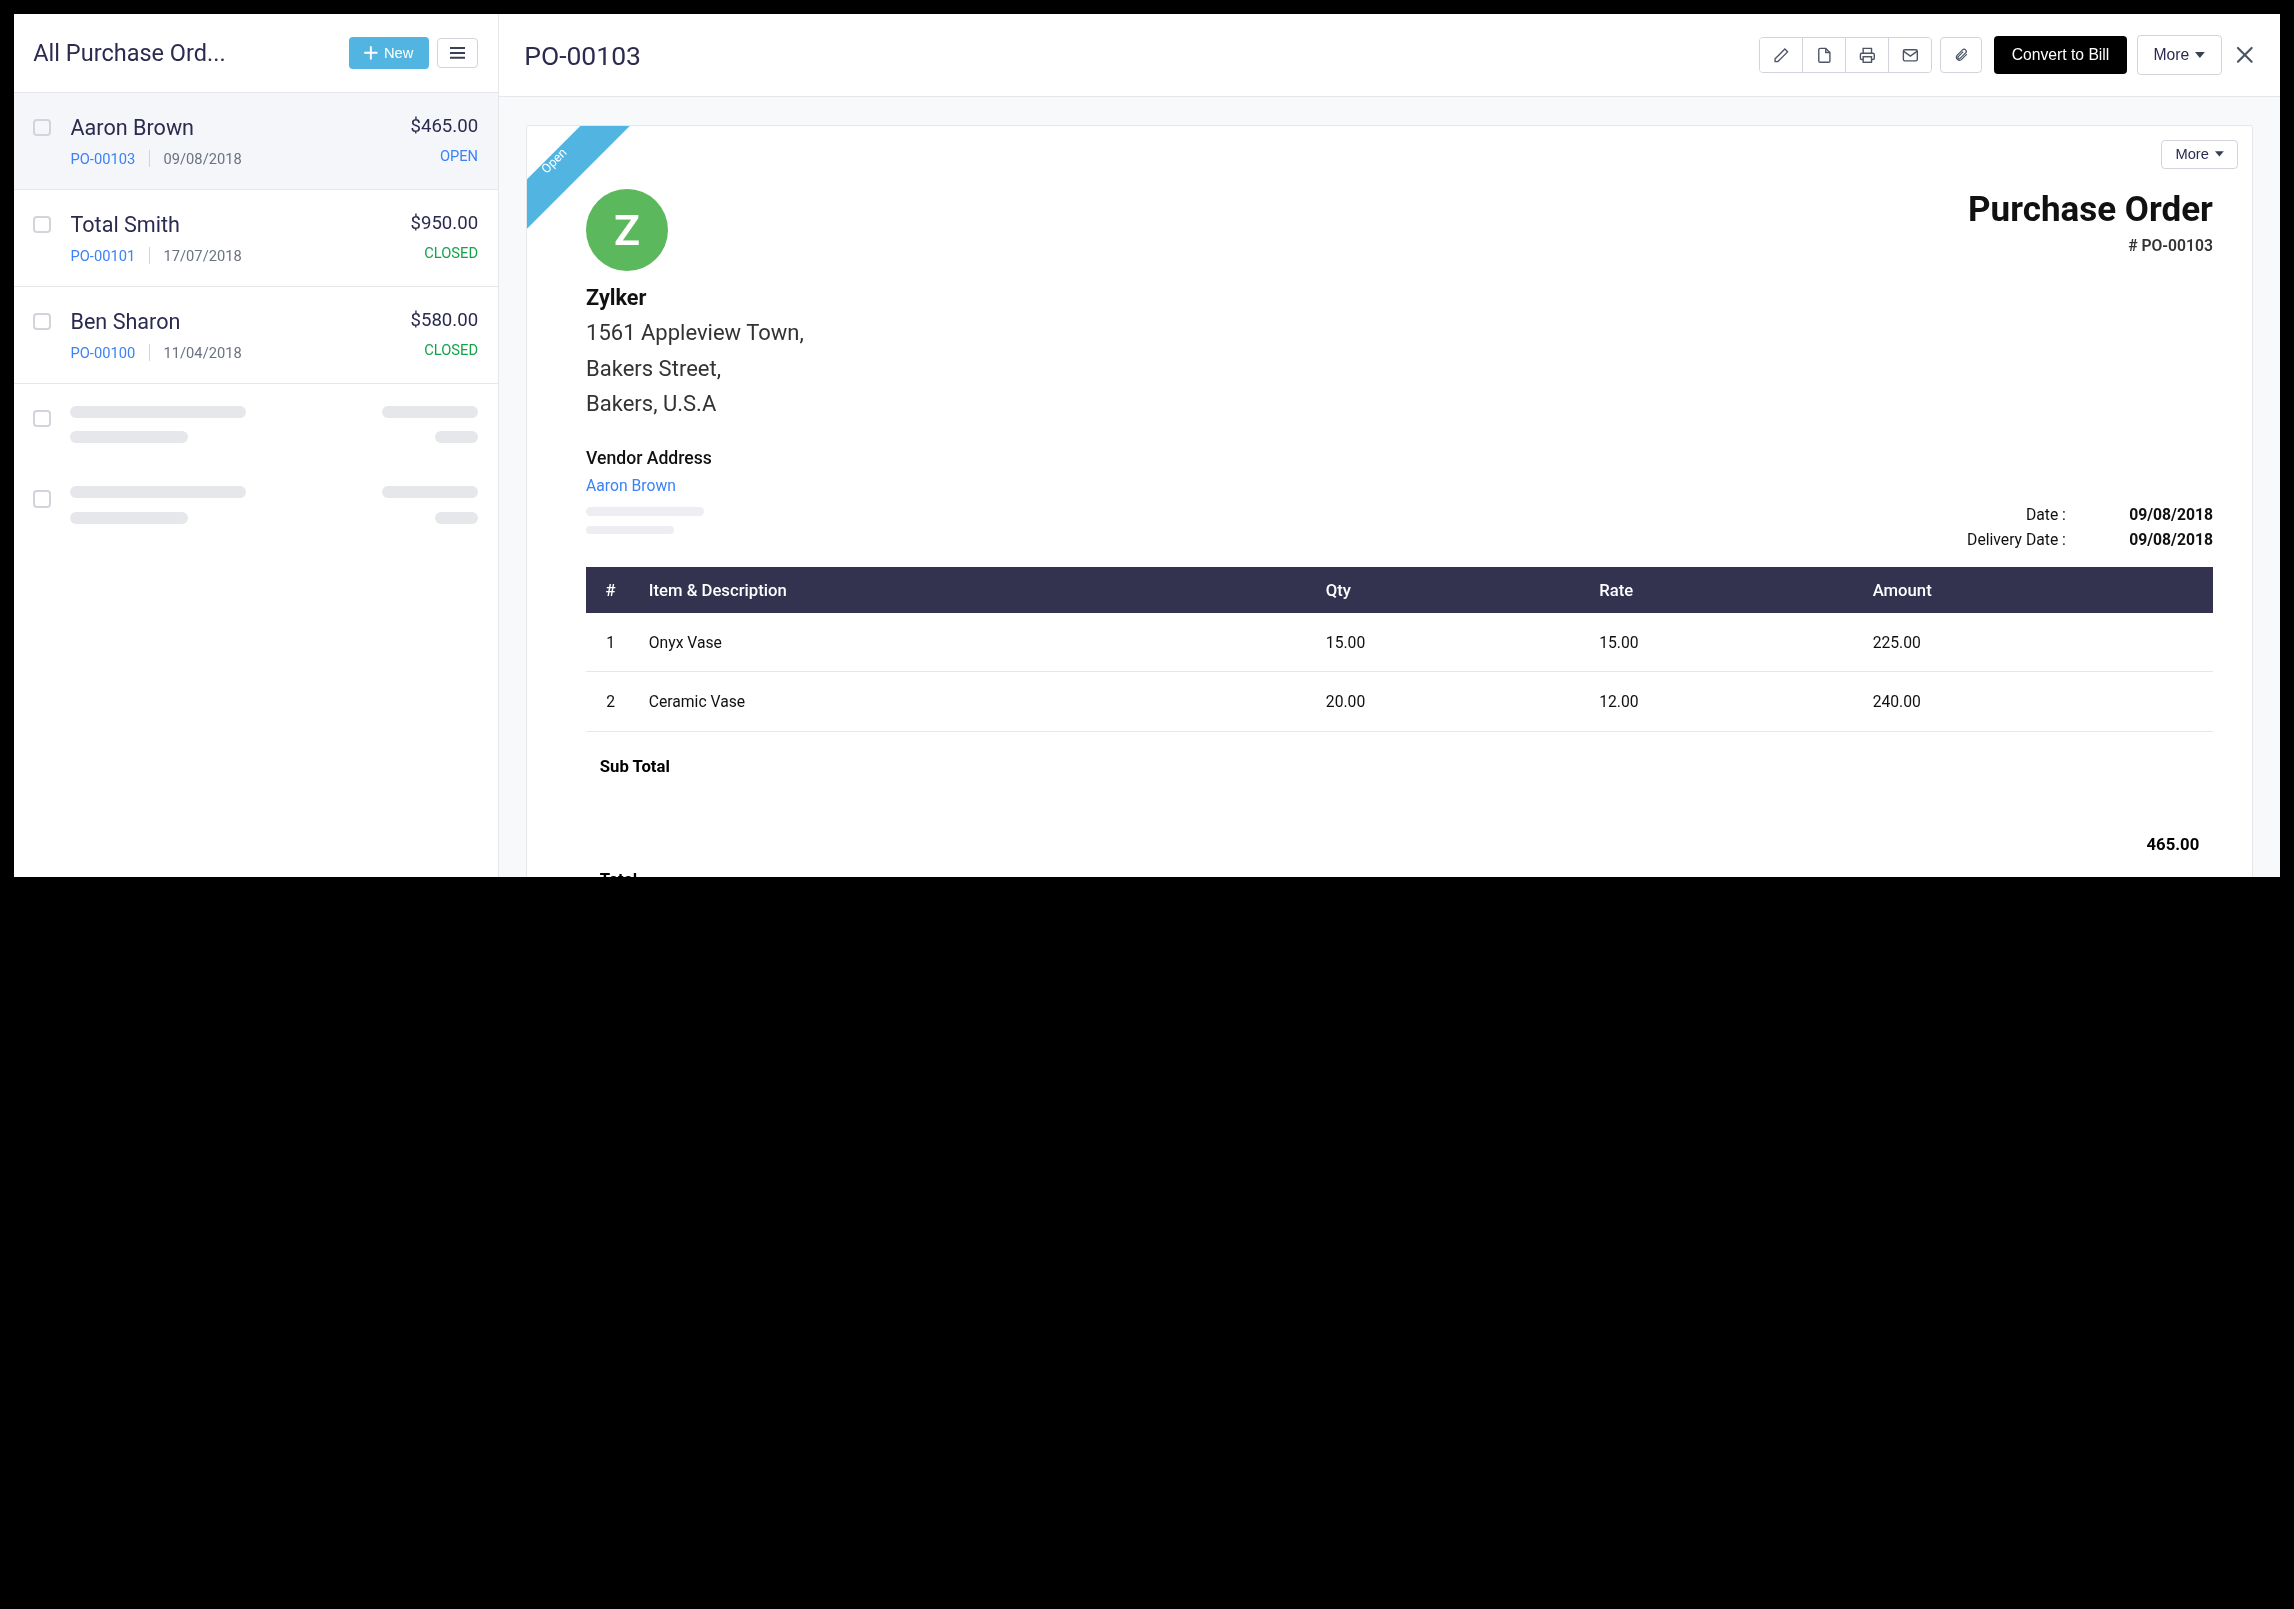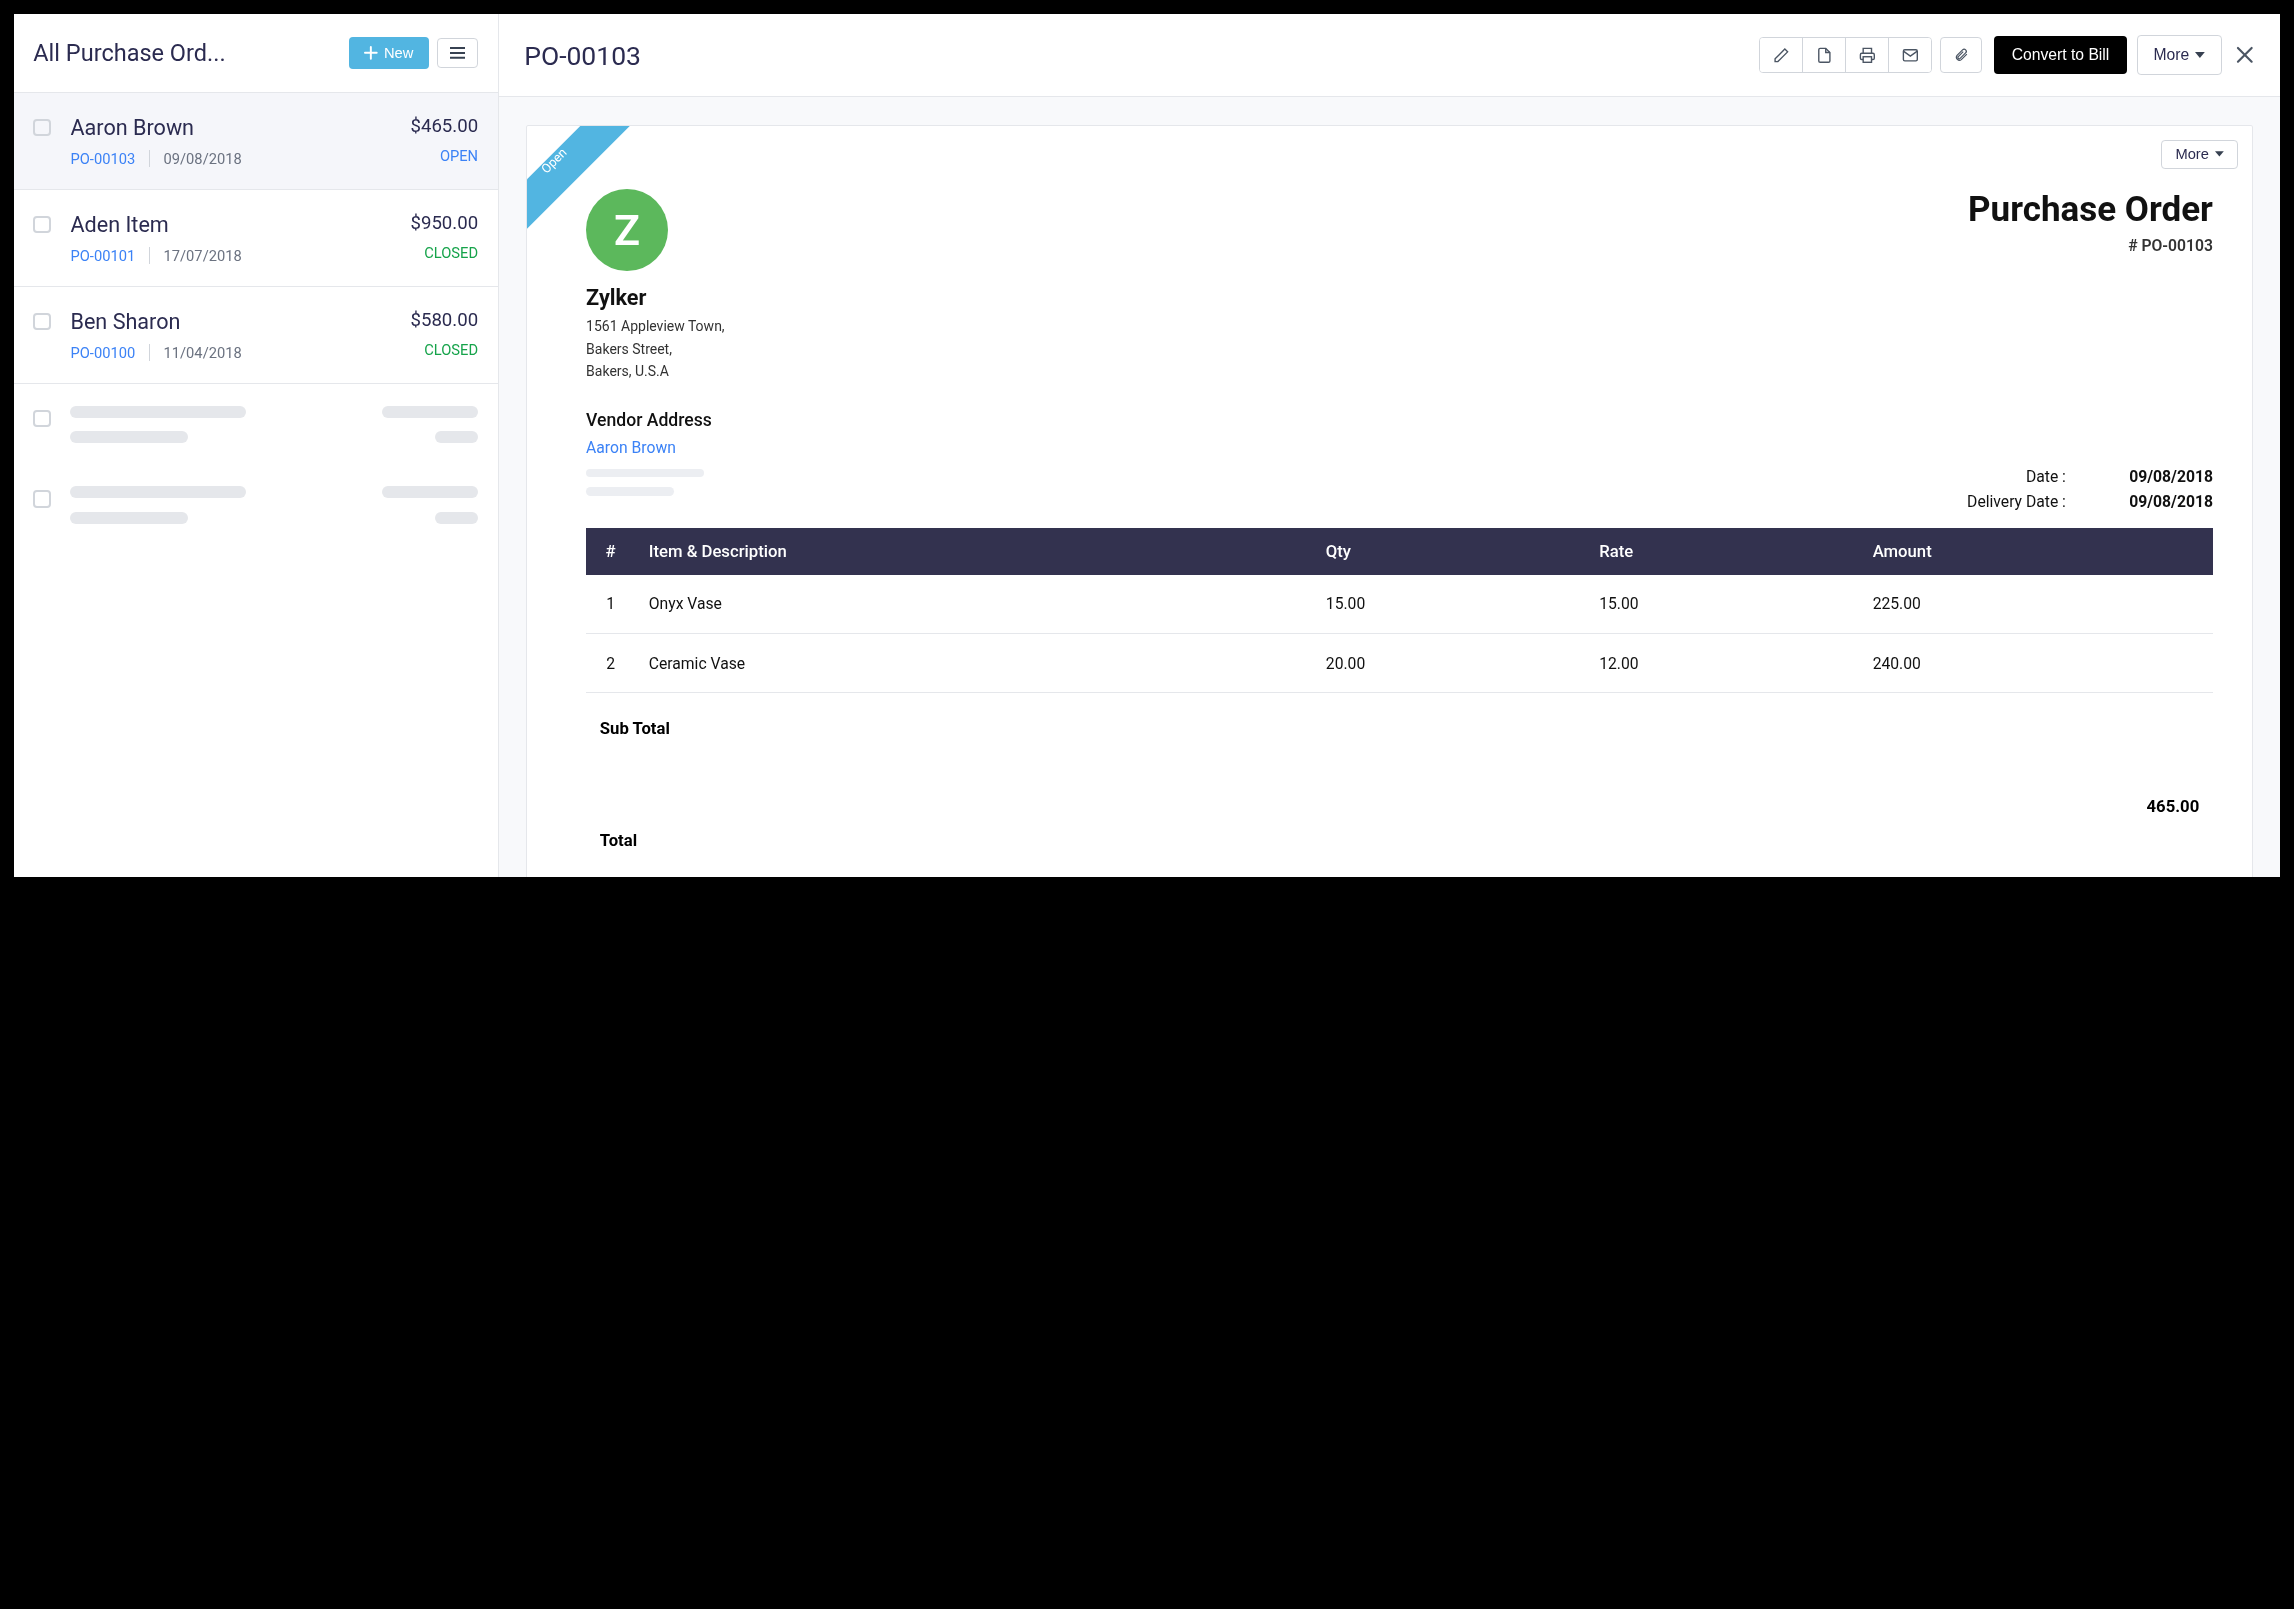--- a/index.html
+++ b/index.html
@@ -196,21 +196,21 @@
 .logo {
   width:82px; height:82px; border-radius:50%;
   background:#5cb85c;
   display:flex; align-items:center; justify-content:center;
   color:#fff; font-size:43px; font-weight:600;
   margin-bottom:13.7px;
 }
 .doc-top { display:flex; justify-content:space-between; align-items:flex-start;}
 .company-block { }
 .company-name { font-size:21.6px; font-weight:700; color:#111; margin-bottom:5.9px;}
-.company-addr { font-size:14px; color:#333; line-height:1.6;}
+.company-addr { font-size:22px; color:#333; line-height:1.6;}
 .doc-title-block { text-align:right;}
 .doc-title { font-size:35px; font-weight:700; color:#111;}
 .doc-num { font-size:15.7px; color:#333; margin-top:5.9px; font-weight:600;}
 .vendor-block { margin-top:27.4px; }
 .vendor-label { font-size:17.6px; color:#111; margin-bottom:7.8px; font-weight:500;}
 .vendor-name { color:#3b82f6; font-size:15.7px; }
 .sk-vendor1 { width:118px; height:8.8px; background:#eceef2; border-radius:4.9px; margin-top:11.8px;}
 .sk-vendor2 { width:88px; height:8.8px; background:#eceef2; border-radius:4.9px; margin-top:9.8px;}
 .dates { margin-top: -29px; text-align:right;}
 .date-row { display:flex; justify-content:flex-end; gap:39px; font-size:15.7px; color:#111; margin-bottom:5.9px;}
@@ -268,21 +268,21 @@
       </div>
     </div>
     <div class="li-right">
       <div class="li-amount">$465.00</div>
       <div class="li-status open">OPEN</div>
     </div>
         </div>
         <div class="list-item">
     <div class="checkbox"></div>
     <div class="li-main">
-      <div class="li-name">Aden Item</div>
+      <div class="li-name">Total Smith</div>
       <div class="li-meta">
         <span class="li-po">PO-00101</span>
         <span class="li-divider"></span>
         <span class="li-date">17/07/2018</span>
       </div>
     </div>
     <div class="li-right">
       <div class="li-amount">$950.00</div>
       <div class="li-status closed">CLOSED</div>
     </div>

